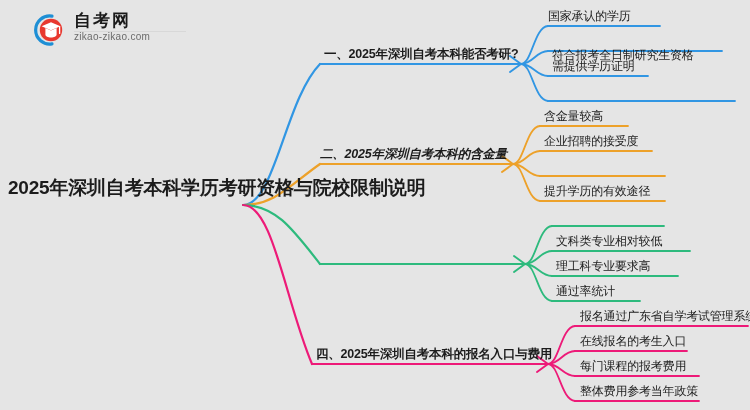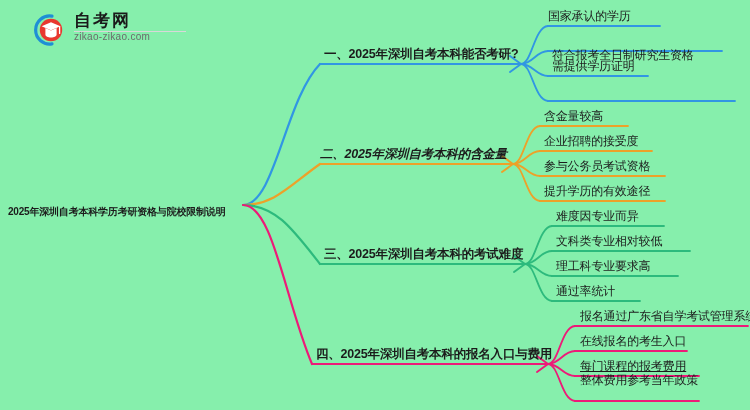--- a/index.html
+++ b/index.html
@@ -9,21 +9,21 @@
     background: #ffffff;
   }
   body {
     font-family: "Liberation Sans", "DejaVu Sans", sans-serif;
     -webkit-font-smoothing: antialiased;
   }
   #canvas {
     position: relative;
     width: 750px;
     height: 410px;
-    background: #86efac;
+    background: #e5e5e5;
     overflow: hidden;
   }
   
   #logo {
     position: absolute;
     left: 30px;
     top: 10px;
     width: 160px;
     height: 40px;
   }
@@ -79,24 +79,24 @@
     pointer-events: none;
   }
   
   .node {
     position: absolute;
     white-space: nowrap;
     color: #1c1c1c;
     line-height: 16px;
   }
   #root-node {
-    font-size: 10px;
+    font-size: 19px;
     font-weight: bold;
     left: 8px;
-    top: 204px;
+    top: 180px;
     letter-spacing: -0.2px;
   }
   .branch-label {
     font-size: 12.5px;
     font-weight: bold;
     letter-spacing: -0.2px;
   }
   .leaf-label {
     font-size: 12px;
     letter-spacing: -0.2px;
@@ -189,28 +189,25 @@
   <div class="node" id="root-node">2025年深圳自考本科学历考研资格与院校限制说明</div>
 
   <div class="node branch-label" style="left:324px; top:46px;">一、2025年深圳自考本科能否考研?</div>
   <div class="node leaf-label" style="left:548px; top:8px;">国家承认的学历</div>
   <div class="node leaf-label" style="left:552px; top:47px;">符合报考全日制研究生资格</div>
   <div class="node leaf-label" style="left:552px; top:58px;">需提供学历证明</div>
 
   <div class="node branch-label" style="left:320px; top:146px;font-style:italic;">二、2025年深圳自考本科的含金量</div>
   <div class="node leaf-label" style="left:544px; top:108px;">含金量较高</div>
   <div class="node leaf-label" style="left:544px; top:133px;">企业招聘的接受度</div>
-  <div class="node leaf-label" style="left:544px; top:158px;">参与公务员考试资格</div>
   <div class="node leaf-label" style="left:544px; top:183px;">提升学历的有效途径</div>
 
-  <div class="node branch-label" style="left:324px; top:246px;">三、2025年深圳自考本科的考试难度</div>
-  <div class="node leaf-label" style="left:556px; top:208px;">难度因专业而异</div>
   <div class="node leaf-label" style="left:556px; top:233px;">文科类专业相对较低</div>
   <div class="node leaf-label" style="left:556px; top:258px;">理工科专业要求高</div>
   <div class="node leaf-label" style="left:556px; top:283px;">通过率统计</div>
 
   <div class="node branch-label" style="left:316px; top:346px;">四、2025年深圳自考本科的报名入口与费用</div>
   <div class="node leaf-label" style="left:580px; top:308px;">报名通过广东省自学考试管理系统</div>
   <div class="node leaf-label" style="left:580px; top:333px;">在线报名的考生入口</div>
-  <div class="node leaf-label" style="left:580px; top:358px;text-decoration:underline;">每门课程的报考费用</div>
-  <div class="node leaf-label" style="left:580px; top:372px;text-align:right;">整体费用参考当年政策</div>
+  <div class="node leaf-label" style="left:580px; top:358px;">每门课程的报考费用</div>
+  <div class="node leaf-label" style="left:580px; top:383px;text-align:right;">整体费用参考当年政策</div>
 
 </div>
 
 </body></html>

